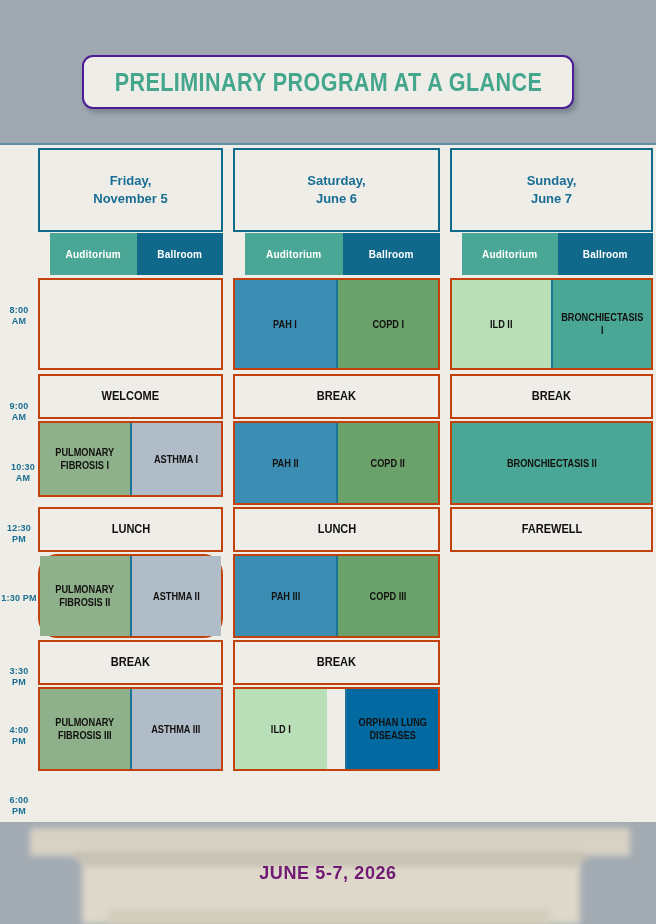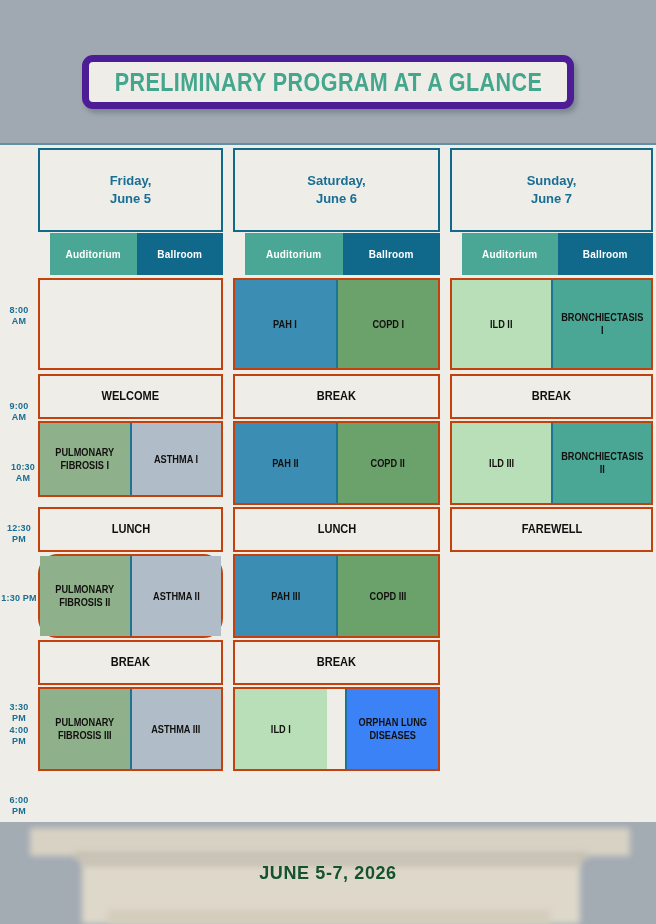--- a/index.html
+++ b/index.html
@@ -29,21 +29,21 @@
     left: 0; bottom: 0; width: 100%; height: 2px;
     background: #2C7B96;
     opacity: .55;
   }
 
   .title-box {
     position: absolute;
     left: 82px; top: 55px;
     width: 492px; height: 54px;
     background: #EEEDE8;
-    border: 7px solid #4c1d95;
+    border: 2px solid #4c1d95;
     border-radius: 11px;
     display: flex;
     align-items: center;
     justify-content: center;
     box-shadow: 3px 4px 5px rgba(40,55,70,.30);
   }
   .title-text {
     color: #44A68D;
     font-size: 25px;
     font-weight: bold;
@@ -152,21 +152,21 @@
   }
   .banner .cell { font-size: 12px; }
 
   
   .c-green     { background: #8EB08B; }
   .c-bluegray  { background: #B0BDC9; }
   .c-blue      { background: #3C8DB4; }
   .c-midgreen  { background: #6BA16B; }
   .c-lightgrn  { background: #B8DFB8; }
   .c-teal      { background: #4BA795; }
-  .c-dullteal  { background: #3b82f6; margin-left: 18px; }
+  .c-dullteal  { background: #0369a1; margin-left: 18px; }
   .c-cream     { background: #EEEDE8; }
 
   
   .footer {
     position: absolute;
     left: 0; top: 822px;
     width: 656px; height: 102px;
     overflow: hidden;
     background: #A3ABB3;
   }
@@ -179,21 +179,21 @@
   .f3 { left: 82px;  top: 38px;  width: 498px; height: 64px; background: #DED8CA; }
   .f4 { left: 82px;  top: 38px;  width: 498px; height: 6px;  background: #C4BEAE; }
   .f5 { left: 108px; top: 88px;  width: 442px; height: 14px; background: #D3CCBC; }
 
   .footer-text {
     position: absolute;
     left: 0; right: 0; top: 0; bottom: 0;
     display: flex;
     align-items: center;
     justify-content: center;
-    color: #14532d;
+    color: #701a75;
     font-size: 18px;
     font-weight: bold;
     letter-spacing: .6px;
   }
 </style>
 </head>
 <body>
 
 <div class="top-band">
   <div class="title-box">
@@ -201,28 +201,28 @@
   </div>
 </div>
 
 <div class="schedule">
   <div class="time-gutter">
       <div class="time-label" style="top: 160px;">8:00<br>AM</div>
       <div class="time-label" style="top: 256px;">9:00<br>AM</div>
       <div class="time-label" style="top: 317px; padding-left: 8px;">10:30<br>AM</div>
       <div class="time-label" style="top: 378px;">12:30<br>PM</div>
       <div class="time-label" style="top: 448px;">1:30 PM</div>
-      <div class="time-label" style="top: 521px; margin-top: 36px;">3:30<br>PM</div>
+      <div class="time-label" style="top: 521px;">3:30<br>PM</div>
       <div class="time-label" style="top: 580px;">4:00<br>PM</div>
       <div class="time-label" style="top: 650px;">6:00<br>PM</div>
     </div>
   <div class="col col-fri">
       <div class="day-head">
         <span>Friday,</span>
-        <span>June 5</span>
+        <span>November 5</span>
       </div>
       <div class="rooms">
         <div class="room room-aud">Auditorium</div>
         <div class="room room-ball">Ballroom</div>
       </div>
       <div class="blk" style="top: 133px; height: 92px;">
         <div class="cell c-cream">
           <span></span>
         </div>
       </div>
@@ -339,23 +339,20 @@
         <div class="cell c-teal">
           <span>BRONCHIECTASIS I</span>
         </div>
       </div>
       <div class="blk banner" style="top: 229px; height: 45px;">
         <div class="cell c-cream">
           <span>BREAK</span>
         </div>
       </div>
       <div class="blk" style="top: 276px; height: 84px;">
-        <div class="cell c-lightgrn">
-          <span>ILD III</span>
-        </div>
         <div class="cell c-teal">
           <span>BRONCHIECTASIS II</span>
         </div>
       </div>
       <div class="blk banner" style="top: 362px; height: 45px;">
         <div class="cell c-cream">
           <span>FAREWELL</span>
         </div>
       </div>
     </div>

